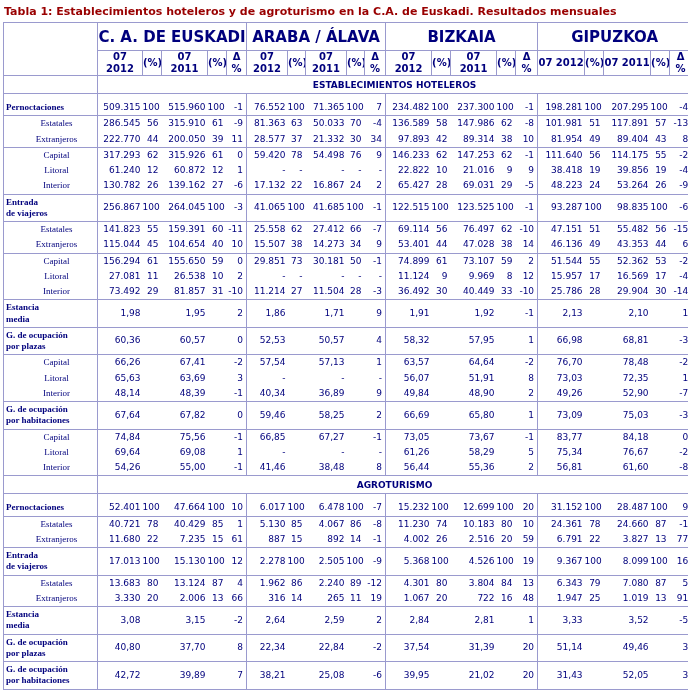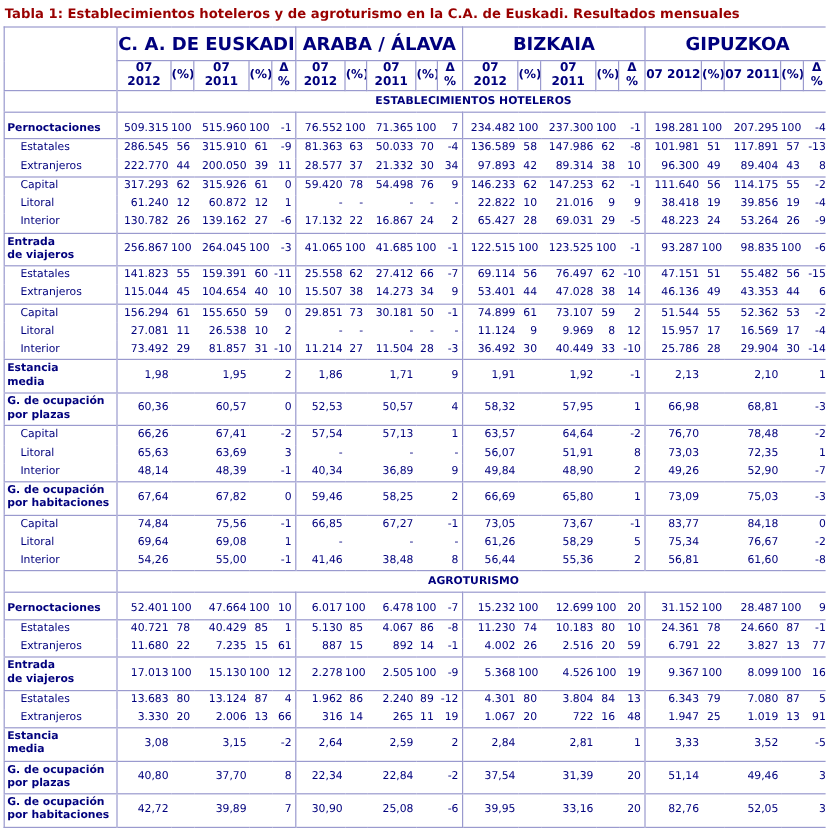--- a/index.html
+++ b/index.html
@@ -33,23 +33,23 @@
     border:1px solid var(--bd);height:24px;line-height:1.2;
     white-space:pre-line;
   }
   tr.banner td{height:17px;}
   td.banner-text{
     font-size:9px;font-weight:bold;text-align:center;
   }
   td.lbl-empty{border-right:1px solid var(--bd);}
   td.lbl{
     font-size:9px;font-weight:bold;border-right:1px solid var(--bd);
-    padding:2px 1px 2px 2px;white-space:pre-line;line-height:1.25;
-  }
-  td.lbl.sub{font-weight:normal;padding-left:13px;}
+    padding:2px 1px 2px 2px;white-space:pre-line;line-height:1.25;font-family:Liberation Serif, serif;
+  }
+  td.lbl.sub{font-weight:normal;padding-left:13px;text-align:center;}
   td.num{
     font-size:9px;text-align:right;padding:2px 2px 2px 0;
     line-height:1.25;white-space:nowrap;
   }
   td.pct{padding-right:3px;}
   td.delta{padding-right:3px;}
   td.gend{border-right:1px solid var(--bd);}
   tr.sep > td, tr.sep > th{border-top:1px solid var(--bd);}
   tr.first > td{padding-top:8px;}
   .footer{
@@ -179,21 +179,21 @@
           <td class="num val">28.577</td>
           <td class="num pct">37</td>
           <td class="num val">21.332</td>
           <td class="num pct">30</td>
           <td class="num delta gend">34</td>
           <td class="num val">97.893</td>
           <td class="num pct">42</td>
           <td class="num val">89.314</td>
           <td class="num pct">38</td>
           <td class="num delta gend">10</td>
-          <td class="num val">96.300</td>
+          <td class="num val">81.954</td>
           <td class="num pct">49</td>
           <td class="num val">89.404</td>
           <td class="num pct">43</td>
           <td class="num delta gend">8</td>
         </tr>
         <tr class="sep">
           <td class="lbl sub">Capital</td>
           <td class="num val">317.293</td>
           <td class="num pct">62</td>
           <td class="num val">315.926</td>
@@ -802,31 +802,31 @@
           <td class="num delta gend">3</td>
         </tr>
         <tr class="sep">
           <td class="lbl">G. de ocupación
 por habitaciones</td>
           <td class="num val">42,72</td>
           <td class="num pct"></td>
           <td class="num val">39,89</td>
           <td class="num pct"></td>
           <td class="num delta gend">7</td>
-          <td class="num val">30,90</td>
+          <td class="num val">38,21</td>
           <td class="num pct"></td>
           <td class="num val">25,08</td>
           <td class="num pct"></td>
           <td class="num delta gend">-6</td>
           <td class="num val">39,95</td>
           <td class="num pct"></td>
-          <td class="num val">33,16</td>
+          <td class="num val">21,02</td>
           <td class="num pct"></td>
           <td class="num delta gend">20</td>
-          <td class="num val">82,76</td>
+          <td class="num val">31,43</td>
           <td class="num pct"></td>
           <td class="num val">52,05</td>
           <td class="num pct"></td>
           <td class="num delta gend">3</td>
         </tr>
       </tbody>
   </table>
 
   <div class="footer">Fuente: EUSTAT. Encuesta de Establecimientos Turísticos Receptores (EETR)</div>
 </div>

